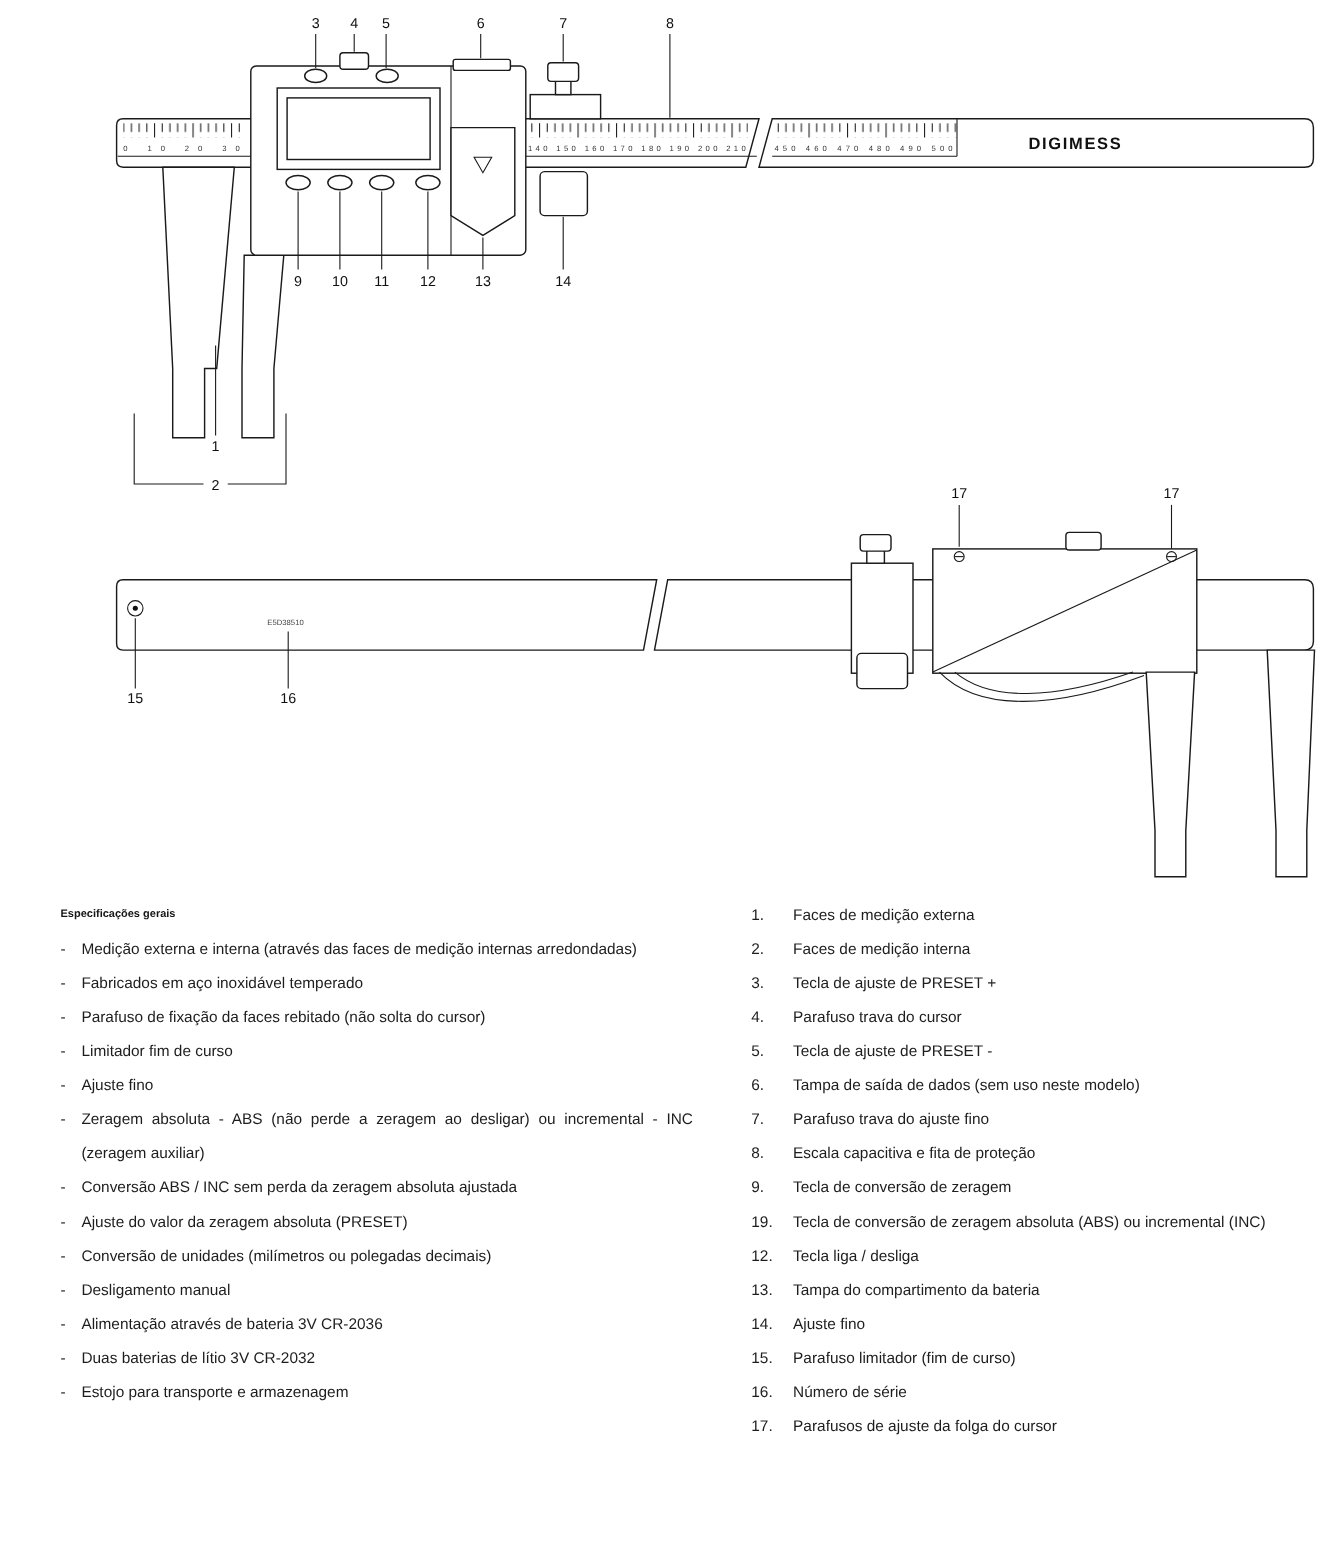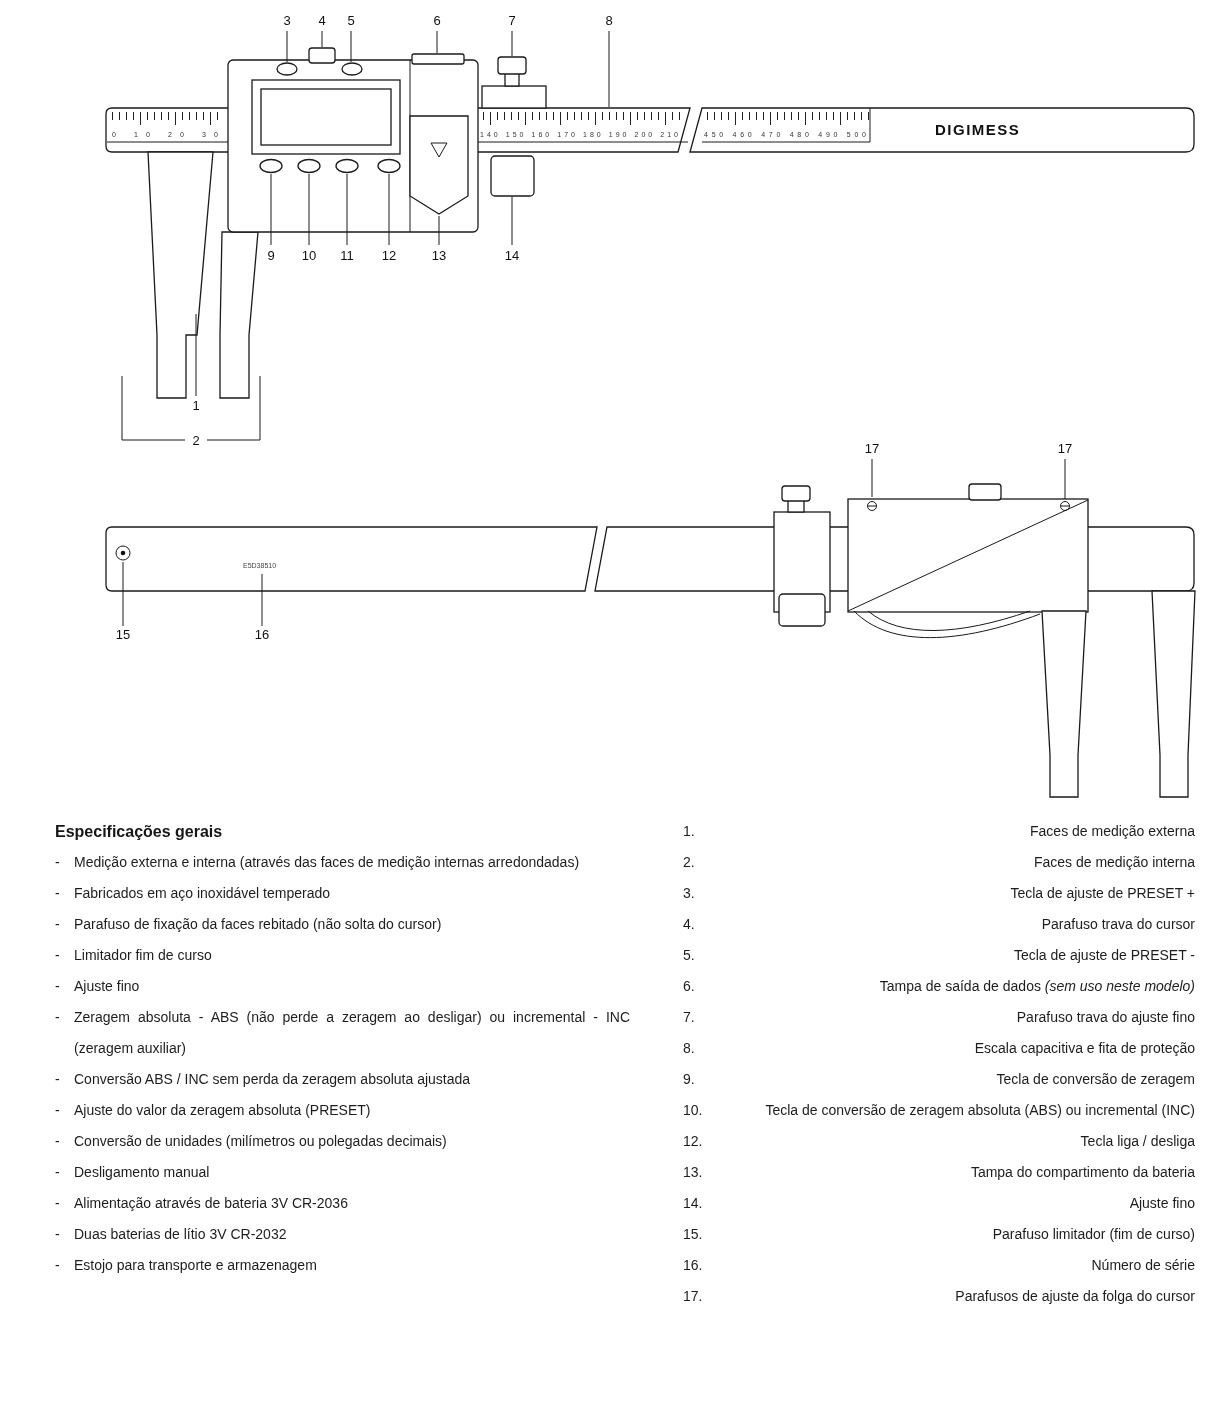--- a/index.html
+++ b/index.html
@@ -13,29 +13,29 @@
   .ln   { stroke:#1a1a1a; stroke-width:1.3; fill:none; }
   .thin { stroke:#1a1a1a; stroke-width:1;   fill:none; }
   .fw   { fill:#ffffff; stroke:#1a1a1a; stroke-width:1.3; }
   .callout-num { font-size:13px; fill:#111; text-anchor:middle; }
   .scale-num   { font-size:7px;  fill:#333; }
   .brand-text  { font-size:15px; font-weight:bold; fill:#111; letter-spacing:1.5px; }
   .serial-text { font-size:7px;  fill:#444; }
 
   .col-left  { position:absolute; left:55px;  top:816px; width:575px; }
   .col-right { position:absolute; left:683px; top:816px; width:512px; }
-  h3.sec { font-size:16px; font-weight:bold; margin:0; line-height:31px; color:#161616; }
+  h3.sec { font-size:10px; font-weight:bold; margin:0; line-height:31px; color:#161616; }
   .acompanha { margin-top:26px; }
   ul.dash, ol.legend { list-style:none; margin:0; padding:0; font-size:14px; }
   ul.dash li, ol.legend li { display:flex; line-height:31px; }
   .dash-mark { width:19px; flex:none; }
   .dash-text { flex:1; text-align:justify; }
   .leg-num  { width:38px; flex:none; }
-  .leg-text { flex:1;text-align:right; }
-  .leg-note { font-style:italic; }
+  .leg-text { flex:1; }
+  .leg-note { }
 </style>
 </head>
 <body>
 
 <div class="page">
 
   <div class="diagram-wrap">
     <svg width="1210" height="810" viewBox="0 0 1210 810">
       <defs>
         <pattern id="ticks" width="35" height="13" patternUnits="userSpaceOnUse" y="112">
@@ -277,21 +277,21 @@
         </li>
       <li>
           <span class="leg-num">8.</span>
           <span class="leg-text"><span>Escala capacitiva e fita de proteção</span><span class="leg-note"></span></span>
         </li>
       <li>
           <span class="leg-num">9.</span>
           <span class="leg-text"><span>Tecla de conversão de zeragem</span><span class="leg-note"></span></span>
         </li>
       <li>
-          <span class="leg-num">10.</span>
+          <span class="leg-num">19.</span>
           <span class="leg-text"><span>Tecla de conversão de zeragem absoluta (ABS) ou incremental (INC)</span><span class="leg-note"></span></span>
         </li>
       <li>
           <span class="leg-num">12.</span>
           <span class="leg-text"><span>Tecla liga / desliga</span><span class="leg-note"></span></span>
         </li>
       <li>
           <span class="leg-num">13.</span>
           <span class="leg-text"><span>Tampa do compartimento da bateria</span><span class="leg-note"></span></span>
         </li>

